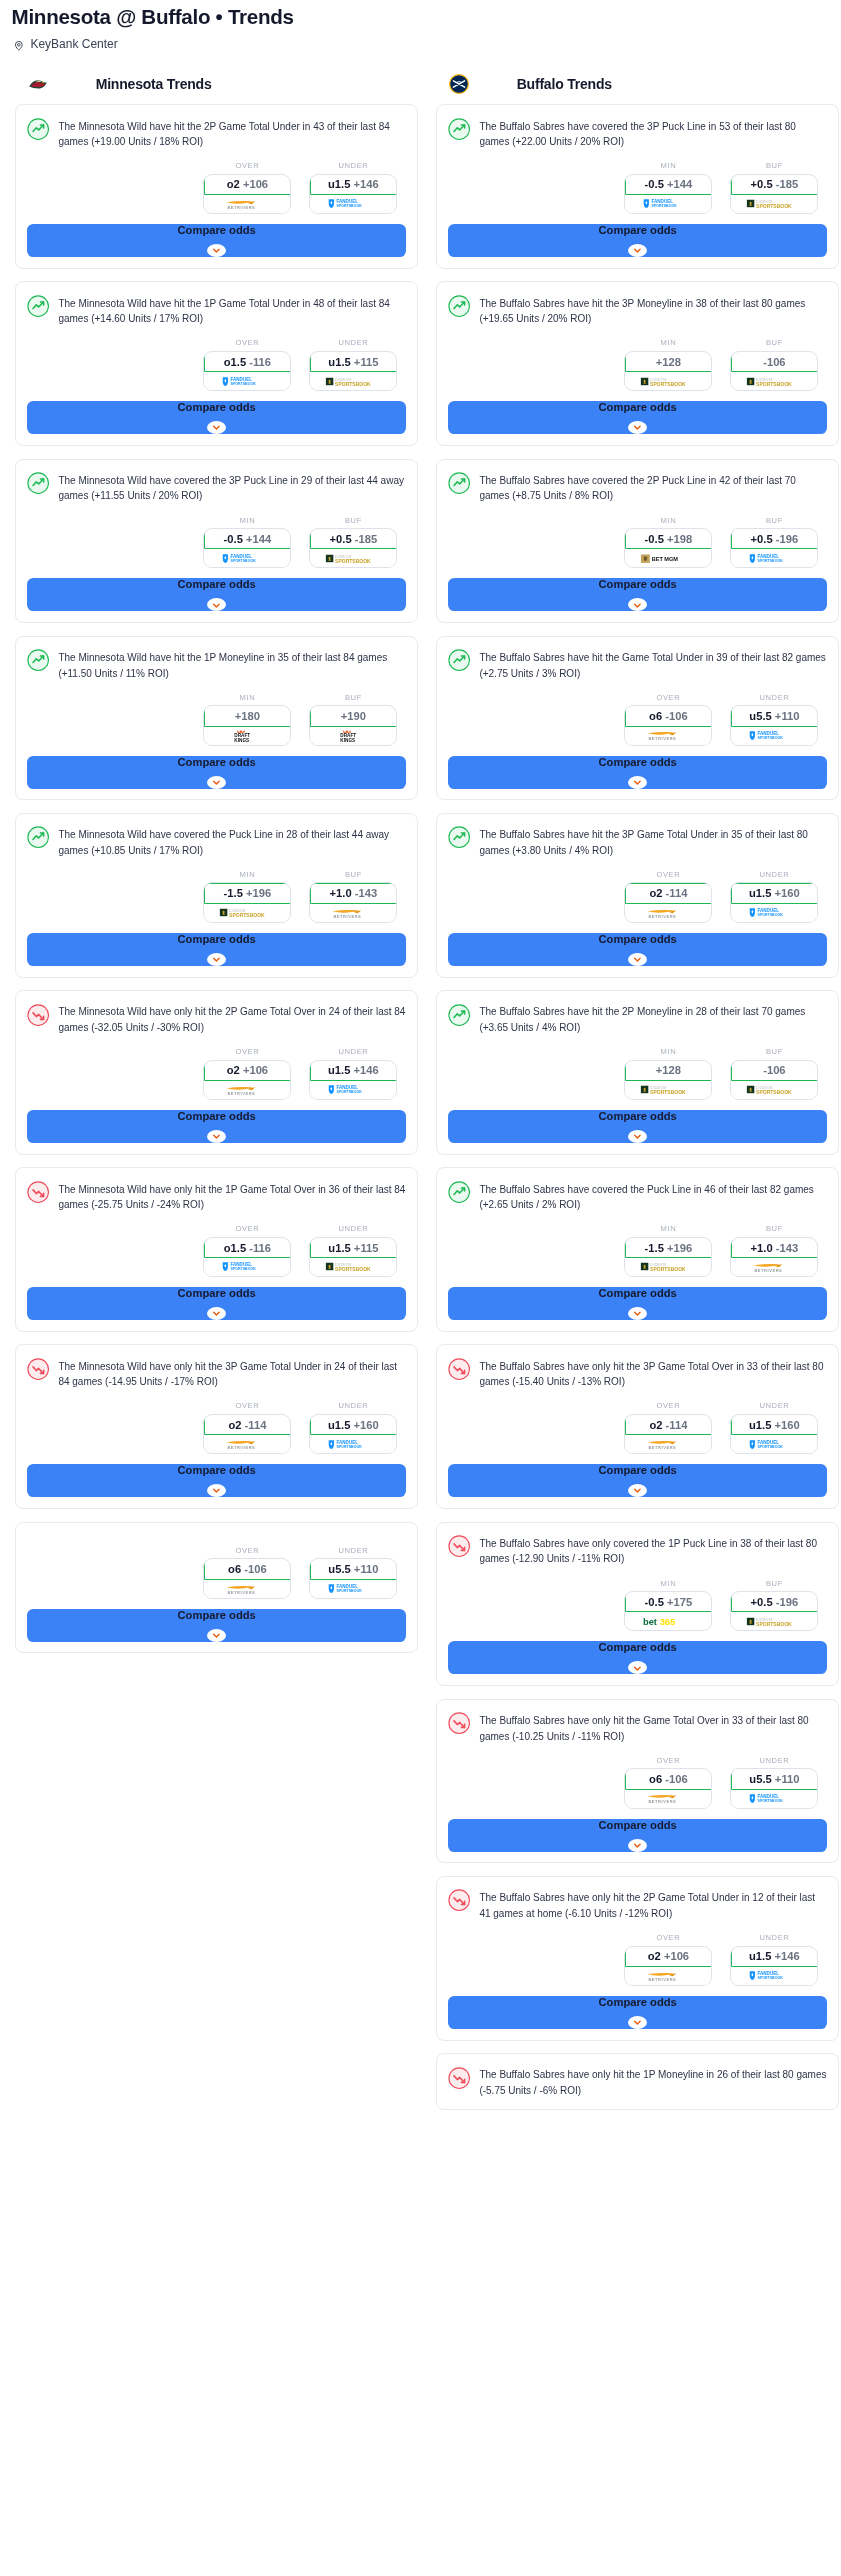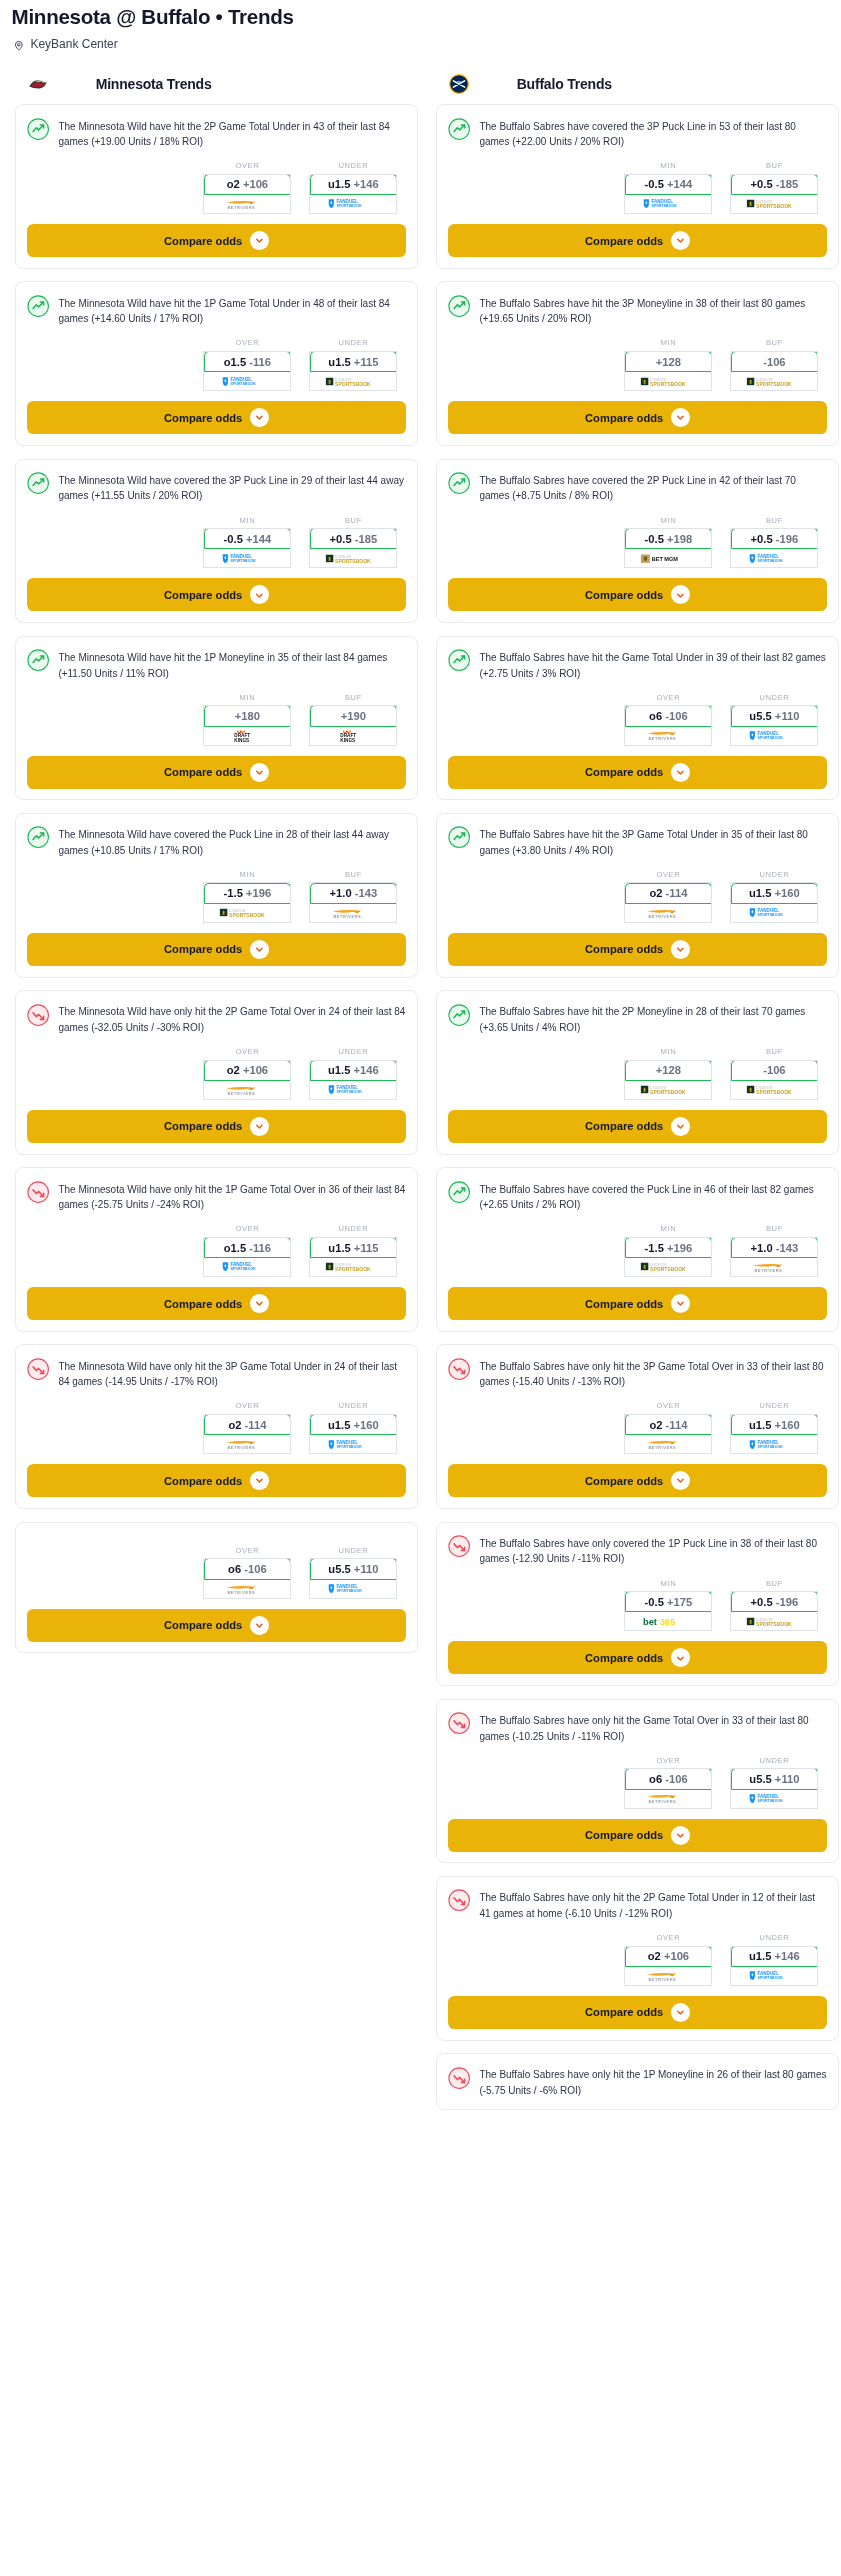--- a/index.html
+++ b/index.html
@@ -80,21 +80,21 @@
   .odds-cell { width: 88px; }
   .odds-label {
     text-align: center;
     font-size: 7.6px;
     letter-spacing: 0.6px;
     color: #a9aeba;
     padding-bottom: 3.6px;
   }
   .odds-box {
     border: 0.9px solid #dfe2e8;
-    border-radius: 0;
+    border-radius: 9px;
     overflow: hidden;
     background: #fff;
   }
   .odds-value {
     border: 0.9px solid #1db954;
     border-radius: 4.5px 4.5px 0 0;
     margin: -0.9px -0.9px 0 -0.9px;
     text-align: center;
     padding: 3.6px 1.8px 3.6px 1.8px;
     font-size: 11.2px;
@@ -108,28 +108,29 @@
     height: 18px;
     display: flex;
     align-items: center;
     justify-content: center;
     background: #fff;
   }
 
   
   .compare-bar {
     margin-top: 10px;
-    background: #eab308;
+    background: #3b82f6;
     border-radius: 6.3px;
     height: 33px;
     display: flex;
     align-items: center;
     justify-content: center;
     gap: 8px;
     cursor: pointer;
+    flex-direction: column;
   }
   .compare-label { font-size: 11.2px; font-weight: bold; color: #16192c; }
   .chev-circle {
     width: 19px; height: 19px;
     border-radius: 50%;
     background: #ffffff;
     display: flex;
     align-items: center;
     justify-content: center;
   }

